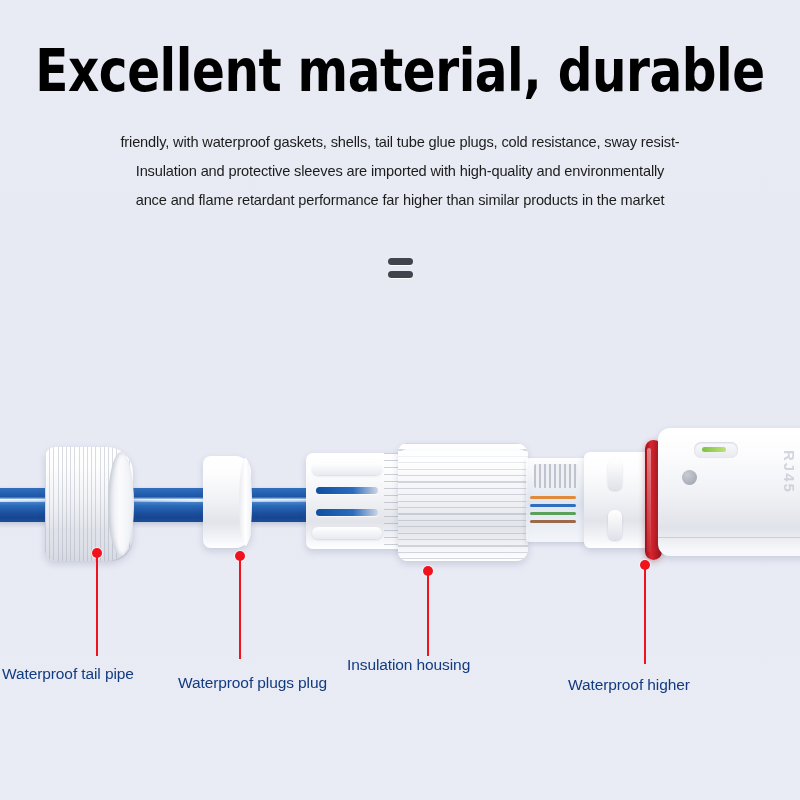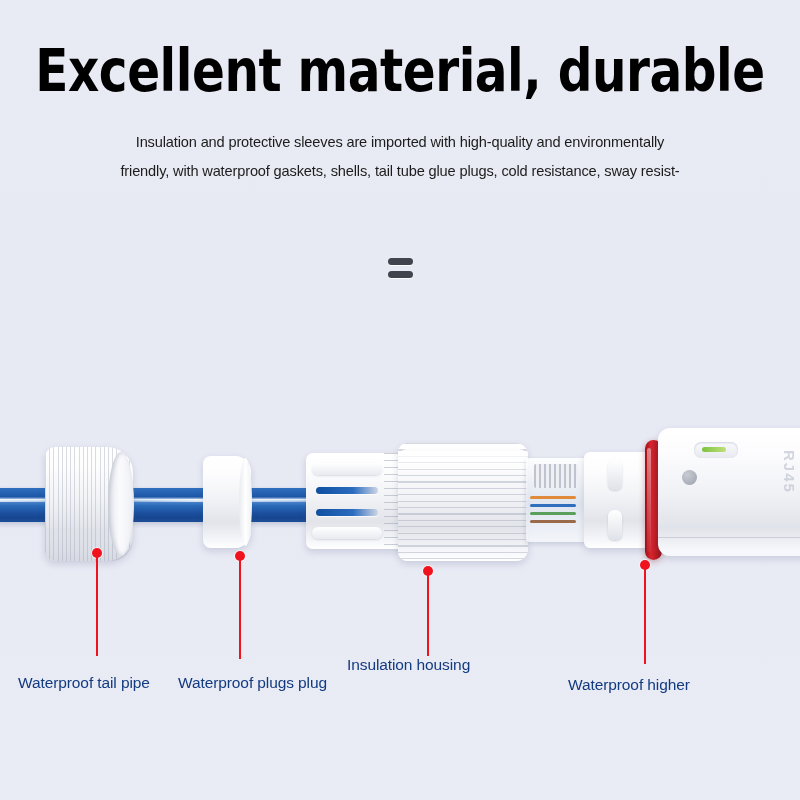--- a/index.html
+++ b/index.html
@@ -213,22 +213,23 @@
   }
 </style>
 </head>
 <body>
 
 <div id="page">
 
   <div class="title">Excellent material, durable</div>
 
   <div class="body-copy">
+    <span class="ln">friendly, with waterproof gaskets, shells, tail tube glue plugs, cold resistance, sway resist-</span>
     <span class="ln">Insulation and protective sleeves are imported with high-quality and environmentally</span>
-    <span class="ln">friendly, with waterproof gaskets, shells, tail tube glue plugs, cold resistance, sway resist-</span>
+    <span class="ln">ance and flame retardant performance far higher than similar products in the market</span>
   </div>
 
   <div class="divider">
     <div class="bar"></div>
     <div class="bar"></div>
   </div>
 
   <div>
 
     <div class="cable"></div>
@@ -280,21 +281,21 @@
       <div class="seam"></div>
     </div>
 
   </div>
 
   <div id="callouts">
       <div class="callout" style="left: 97px; top: 548px;">
         <div class="dot"></div>
         <div class="line" style="height: 100px;"></div>
       </div>
-      <div class="label" style="left: 18px; top: 665px; margin-top: 9px;">Waterproof tail pipe</div>
+      <div class="label" style="left: 2px; top: 665px;">Waterproof tail pipe</div>
       <div class="callout" style="left: 240px; top: 551px;">
         <div class="dot"></div>
         <div class="line" style="height: 100px;"></div>
       </div>
       <div class="label" style="left: 178px; top: 674px;">Waterproof plugs plug</div>
       <div class="callout" style="left: 428px; top: 566px;">
         <div class="dot"></div>
         <div class="line" style="height: 82px;"></div>
       </div>
       <div class="label" style="left: 347px; top: 656px;">Insulation housing</div>

